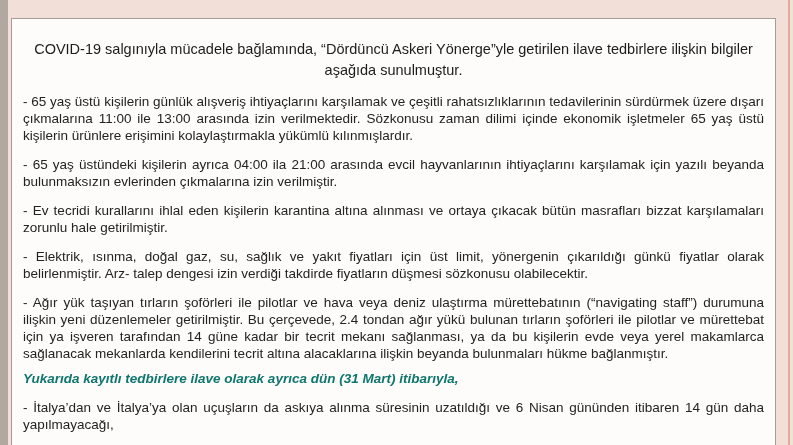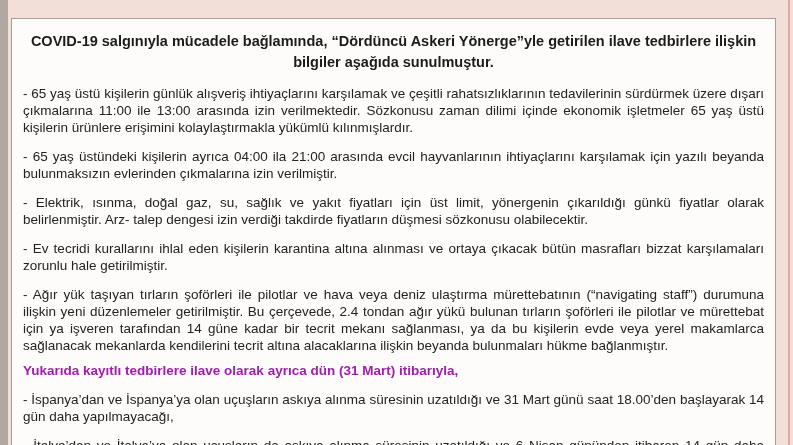--- a/index.html
+++ b/index.html
@@ -22,23 +22,23 @@
   .sheet {
     position: absolute;
     left: 11px; top: 18px;
     width: 765px; height: 600px;
     box-sizing: border-box;
     border: 1px solid #a59d97;
     padding: 12px 11px 0 11px;
     color: #232323;
   }
   .doc-title {
-    margin: 0 0 11px 0;
+    margin: 8px 0 11px 0;
     text-align: center;
-    font-weight: bold;
+    font-weight: normal;
     font-size: 14.5px;
     line-height: 21px;
     color: #1c1c1c;
   }
   .doc-para {
     margin: 12px 0 8px 0;
     font-size: 13.5px;
     line-height: 17px;
     text-align: justify;
   }
@@ -57,26 +57,25 @@
 <div class="edge-red-line" style="background: rgb(219, 158, 144);"></div>
 
 <div class="sheet" style="background: rgb(253, 252, 250);">
 
   <p class="doc-title">COVID-19 salgınıyla mücadele bağlamında, “Dördüncü Askeri Yönerge”yle getirilen ilave tedbirlere ilişkin bilgiler aşağıda sunulmuştur.</p>
 
   <p class="doc-para">- 65 yaş üstü kişilerin günlük alışveriş ihtiyaçlarını karşılamak ve çeşitli rahatsızlıklarının tedavilerinin sürdürmek üzere dışarı çıkmalarına 11:00 ile 13:00 arasında izin verilmektedir. Sözkonusu zaman dilimi içinde ekonomik işletmeler 65 yaş üstü kişilerin ürünlere erişimini kolaylaştırmakla yükümlü kılınmışlardır.</p>
 
   <p class="doc-para">- 65 yaş üstündeki kişilerin ayrıca 04:00 ila 21:00 arasında evcil hayvanlarının ihtiyaçlarını karşılamak için yazılı beyanda bulunmaksızın evlerinden çıkmalarına izin verilmiştir.</p>
 
+  <p class="doc-para">- Ev tecridi kurallarını ihlal eden kişilerin karantina altına alınması ve ortaya çıkacak bütün masrafları bizzat karşılamaları zorunlu hale getirilmiştir.</p>
+
   <p class="doc-para">- Elektrik, ısınma, doğal gaz, su, sağlık ve yakıt fiyatları için üst limit, yönergenin çıkarıldığı günkü fiyatlar olarak belirlenmiştir. Arz- talep dengesi izin verdiği takdirde fiyatların düşmesi sözkonusu olabilecektir.</p>
-
-  <p class="doc-para">- Ev tecridi kurallarını ihlal eden kişilerin karantina altına alınması ve ortaya çıkacak bütün masrafları bizzat karşılamaları zorunlu hale getirilmiştir.</p>
 
   <p class="doc-para"><span>- Ağır yük taşıyan tırların şoförleri ile pilotlar ve hava veya deniz ulaştırma mürettebatının (“</span><span class="italic">navigating staff</span><span>”) durumuna ilişkin yeni düzenlemeler getirilmiştir. Bu çerçevede, 2.4 tondan ağır yükü bulunan tırların şoförleri ile pilotlar ve mürettebat için ya işveren tarafından 14 güne kadar bir tecrit mekanı sağlanması, ya da bu kişilerin evde veya yerel makamlarca sağlanacak mekanlarda kendilerini tecrit altına alacaklarına ilişkin beyanda bulunmaları hükme bağlanmıştır.</span></p>
 
-  <p class="doc-para red-heading" style="color: #a21caf;">Yukarıda kayıtlı tedbirlere ilave olarak ayrıca dün (31 Mart) itibarıyla,</p>
+  <p class="doc-para red-heading" style="color: #0f766e; font-style: italic;">Yukarıda kayıtlı tedbirlere ilave olarak ayrıca dün (31 Mart) itibarıyla,</p>
 
 
-  <p class="doc-para">- İspanya’dan ve İspanya’ya olan uçuşların askıya alınma süresinin uzatıldığı ve 31 Mart günü saat 18.00’den başlayarak 14 gün daha yapılmayacağı,</p>
 
   <p class="doc-para">- İtalya’dan ve İtalya’ya olan uçuşların da askıya alınma süresinin uzatıldığı ve 6 Nisan gününden itibaren 14 gün daha yapılmayacağı,</p>
 
 </div>
 
 </body></html>

